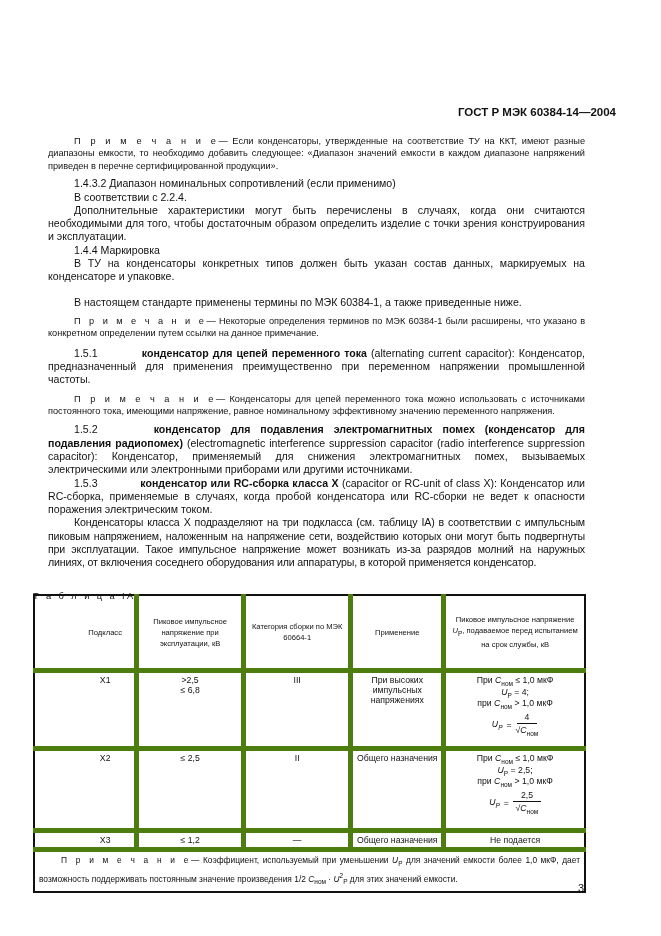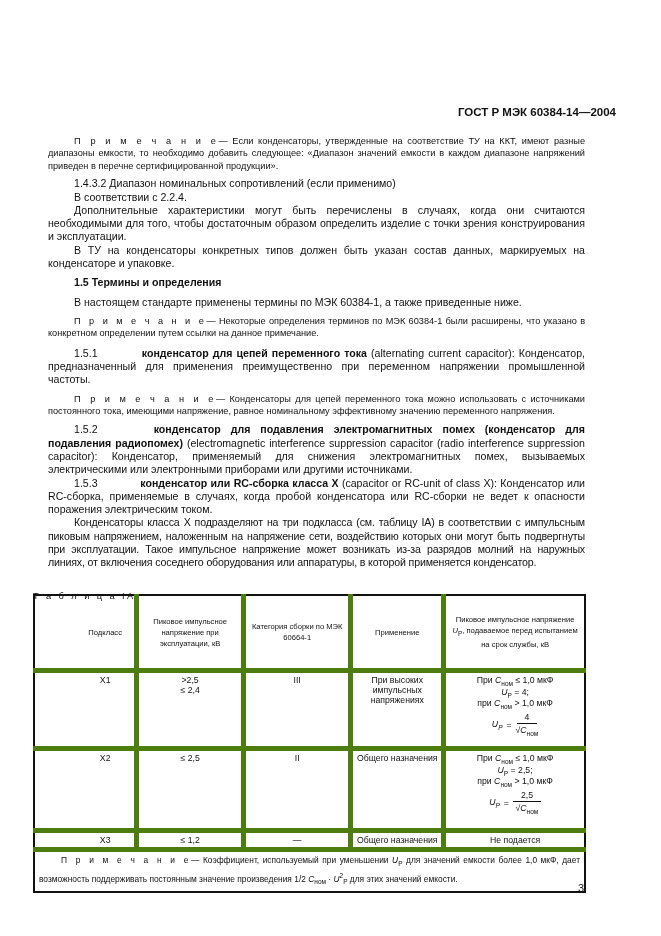--- a/index.html
+++ b/index.html
@@ -39,23 +39,23 @@
 <div class="page">
 
   <div class="hdr">ГОСТ Р МЭК 60384-14—2004</div>
 
   <div class="body-text" style="top:95px;">
     <p class="ind note"><span class="sp">П р и м е ч а н и е</span><span>— Если конденсаторы, утвержденные на соответствие ТУ на ККТ, имеют разные диапазоны емкости, то необходимо добавить следующее: «Диапазон значений емкости в каждом диапазоне напряжений приведен в перечне сертифицированной продукции».</span></p>
     <div style="height:5px"></div>
     <p class="ind">1.4.3.2  Диапазон номинальных сопротивлений (если применимо)</p>
     <p class="ind">В соответствии с 2.2.4.</p>
     <p class="ind">Дополнительные характеристики могут быть перечислены в случаях, когда они считаются необходимыми для того, чтобы достаточным образом определить изделие с точки зрения конструирования и эксплуатации.</p>
+    <p class="ind">1.4.4  Маркировка</p>
     <p class="ind">В ТУ на конденсаторы конкретных типов должен быть указан состав данных, маркируемых на конденсаторе и упаковке.</p>
     <div style="height:6px"></div>
-    <p class="ind" style="font-weight:bold">1.5  Термины и определения</p>
     <div style="height:6px"></div>
     <p class="ind">В настоящем стандарте применены термины по МЭК 60384-1, а также приведенные ниже.</p>
     <div style="height:6px"></div>
     <p class="ind note"><span class="sp">П р и м е ч а н и е</span><span>— Некоторые определения терминов по МЭК 60384-1 были расширены, что указано в конкретном определении путем ссылки на данное примечание.</span></p>
     <div style="height:7px"></div>
     <p class="ind"><span>1.5.1</span>&nbsp; <b>конденсатор для цепей переменного тока</b> <span>(alternating current capacitor):  Конденсатор, предназначенный для применения преимущественно при переменном напряжении промышленной частоты.</span></p>
     <div style="height:6px"></div>
     <p class="ind note"><span class="sp">П р и м е ч а н и е</span><span>— Конденсаторы для цепей переменного тока можно использовать с источниками постоянного тока, имеющими напряжение, равное номинальному эффективному значению переменного напряжения.</span></p>
     <div style="height:6px"></div>
     <p class="ind"><span>1.5.2</span>&nbsp; <b>конденсатор для подавления электромагнитных помех (конденсатор для подавления радиопомех)</b> <span>(electromagnetic interference suppression capacitor (radio interference suppression capacitor): Конденсатор, применяемый для снижения электромагнитных помех, вызываемых электрическими или электронными приборами или другими источниками.</span></p>
@@ -79,21 +79,21 @@
       <th class="thick-t thick-b">Пиковое импульсное напряжение при эксплуатации, кВ</th>
       <th class="thick-t thick-b">Категория сборки по МЭК 60664-1</th>
       <th class="thick-t thick-b">Применение</th>
       <th class="outer-r thick-t thick-b"><span>Пиковое импульсное напряжение </span><i>U</i><sub>P</sub><span>, подаваемое перед испытанием на срок службы, кВ</span></th>
     </tr>
 
     <tr style="height:78px">
       <td class="outer-l thick-r">X1</td>
       <td>
             <div>&gt;2,5</div>
-            <div>≤  2,4</div>
+            <div>≤  6,8</div>
           </td>
       <td>III</td>
       <td>При высоких импульсных напряжениях</td>
       <td class="outer-r">
         <div><span>При </span><i>C</i><sub>ном</sub> <span>≤ 1,0 мкФ</span></div>
         <div><i>U</i><sub>P</sub> <span>= 4;</span></div>
         <div><span>при </span><i>C</i><sub>ном</sub> <span>&gt; 1,0 мкФ</span></div>
         <div class="formula">
               <span><i>U</i><sub>P</sub></span>
               <span style="font-style:normal">=</span>

